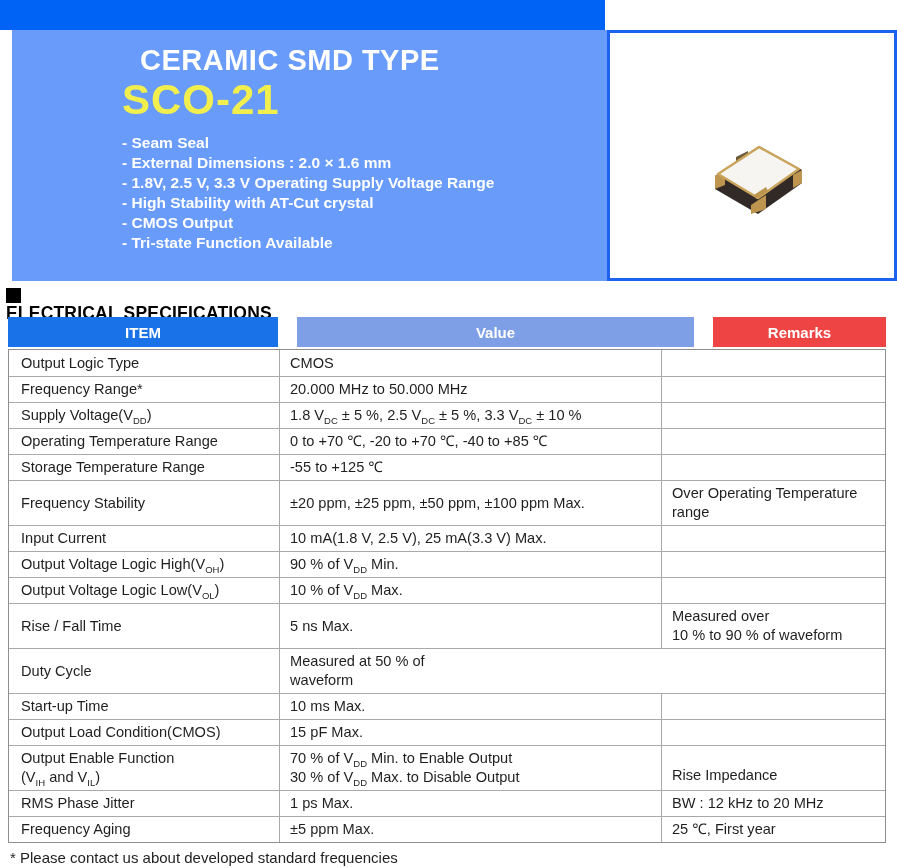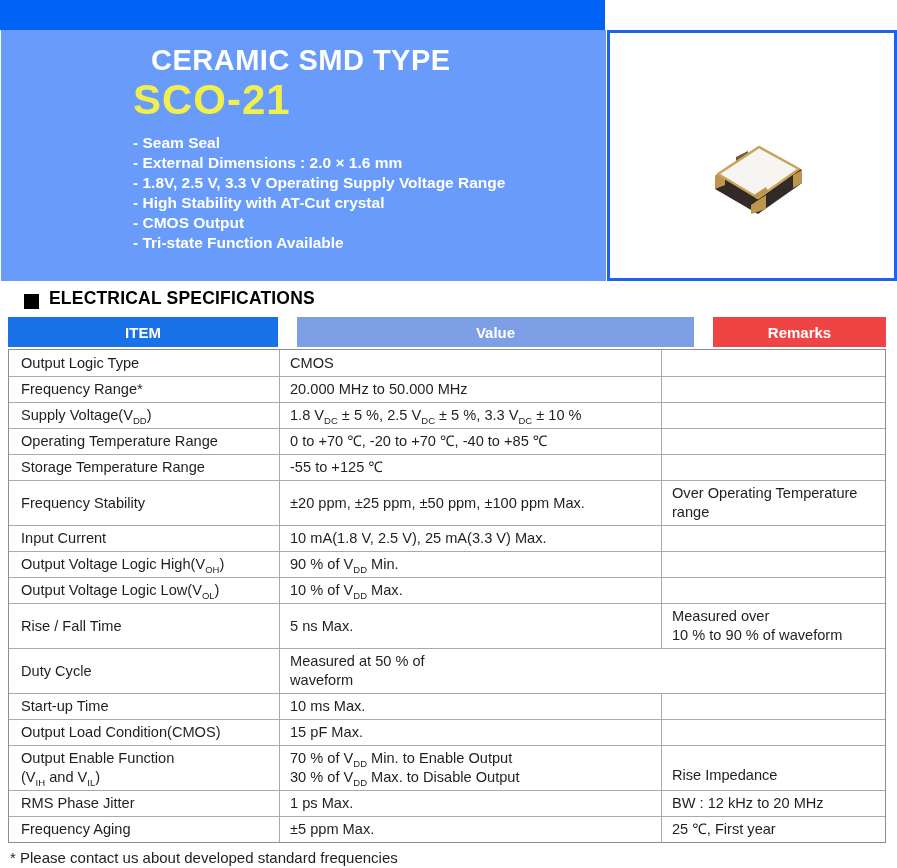--- a/index.html
+++ b/index.html
@@ -3,39 +3,39 @@
 <meta charset="utf-8">
 <style>
   * { margin:0; padding:0; box-sizing:border-box; }
   html,body { background:#ffffff; }
   .page {
     position:relative; width:897px; height:868px; background:#ffffff;
     font-family:"Liberation Sans", sans-serif; color:#1f1f1f; overflow:hidden;
   }
   
   .top-bar { position:absolute; left:0; top:0; width:605px; height:30px; background:#0063f6; }
-  .hero-panel { position:absolute; left:1px; top:30px; width:605px; height:251px; background:#689bfa;padding-left:22px; }
+  .hero-panel { position:absolute; left:12px; top:30px; width:605px; height:251px; background:#689bfa; }
   .hero-inner { padding:14px 0 0 110px; }
   .type-title { color:#ffffff; font-weight:bold; font-size:29px; letter-spacing:0.5px; margin-left:18px; }
   .model-name { color:#f1ef4d; font-weight:bold; font-size:42px; letter-spacing:1px; margin-top:2px; line-height:1.0; }
   .features { margin-top:12px; }
   .feature-line { color:#ffffff; font-weight:bold; font-size:15.5px; line-height:20px; }
   
   .category-box {
     position:absolute; left:607px; top:0; width:290px; height:26px;
     background:#ffffff; border:2px solid #000000; display:flex; align-items:center; justify-content:center;margin-top:34px;
   }
   .category-label { font-weight:bold; font-size:17.5px; color:#000000; letter-spacing:0.3px; white-space:nowrap; }
   .photo-box {
     position:absolute; left:607px; top:30px; width:290px; height:251px;
     background:#ffffff; border:3px solid #1d63f0;
   }
   .chip-svg { position:absolute; left:88px; top:92px; }
   
-  .section-heading { position:absolute; left:24px; top:288px; display:flex; align-items:flex-end; }
+  .section-heading { position:absolute; left:6px; top:288px; display:flex; align-items:flex-start;flex-direction:column; }
   .section-square { width:15px; height:15px; background:#000000; margin-right:10px; flex:0 0 auto; }
   .section-title { font-weight:bold; font-size:17.5px; color:#000000; letter-spacing:0.2px; }
   
   .spec-table { position:absolute; left:8px; top:317px; width:878px; }
   .thead { display:flex; gap:19px; height:30px; margin-bottom:2px; }
   .th { display:flex; align-items:center; justify-content:center; color:#ffffff; font-weight:bold; font-size:15px; }
   .th.item { width:270px; background:#1a72e8; }
   .th.value { width:397px; background:#7e9fe6; }
   .th.remarks { flex:1; background:#ef4444; }
   .tbody { border:1px solid #8e8e8e; background:#ffffff; }

